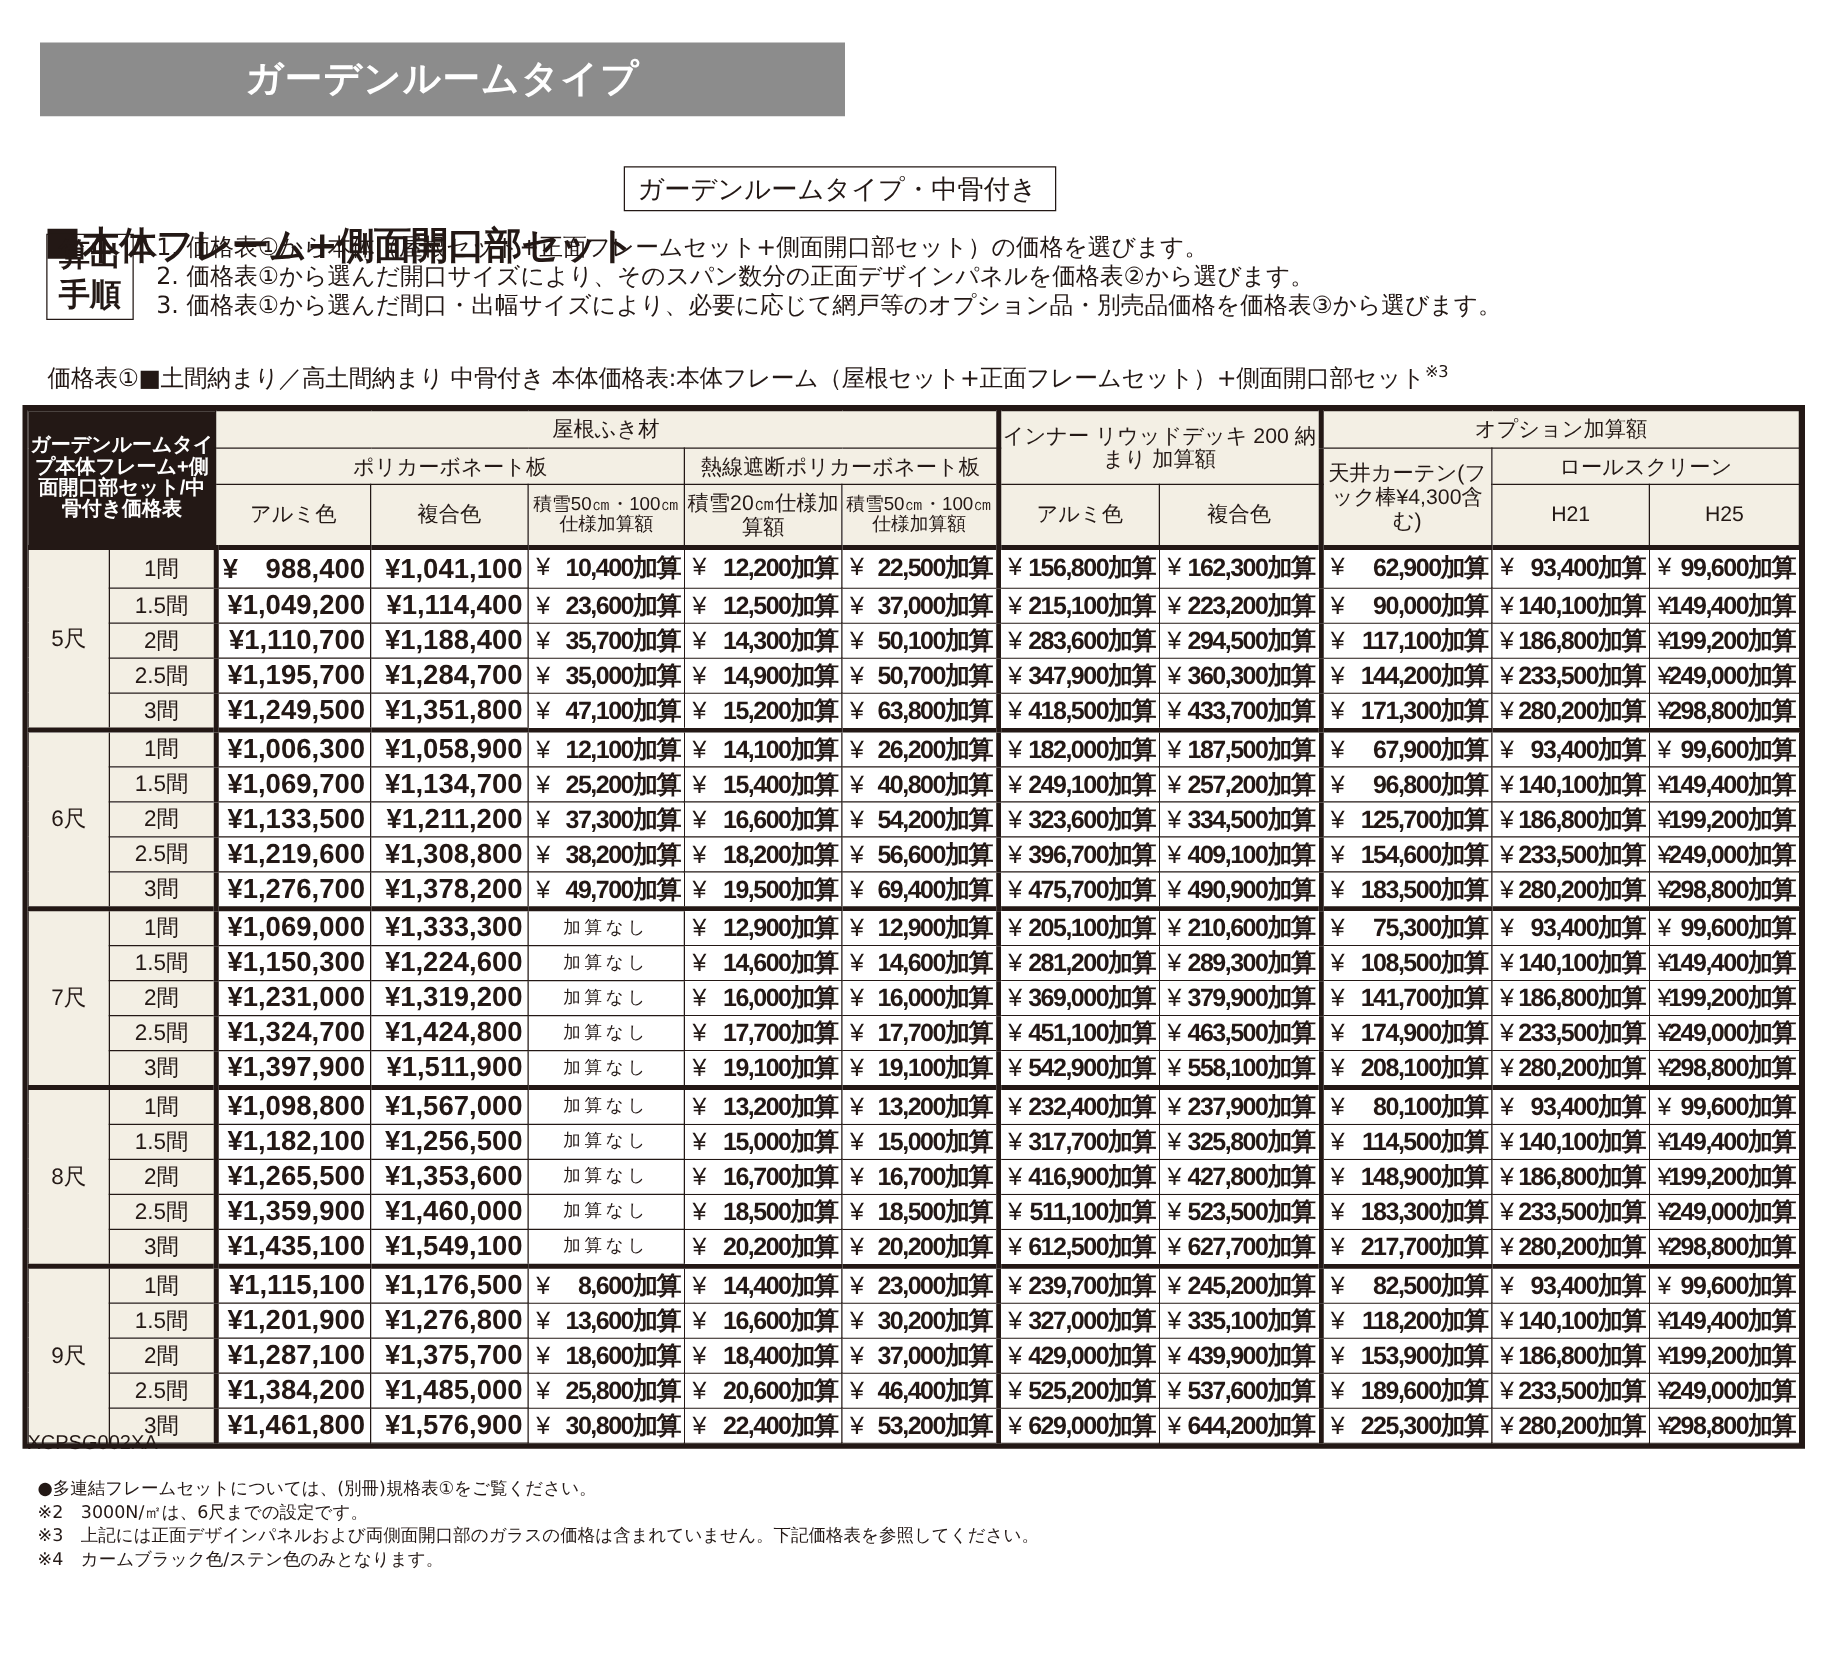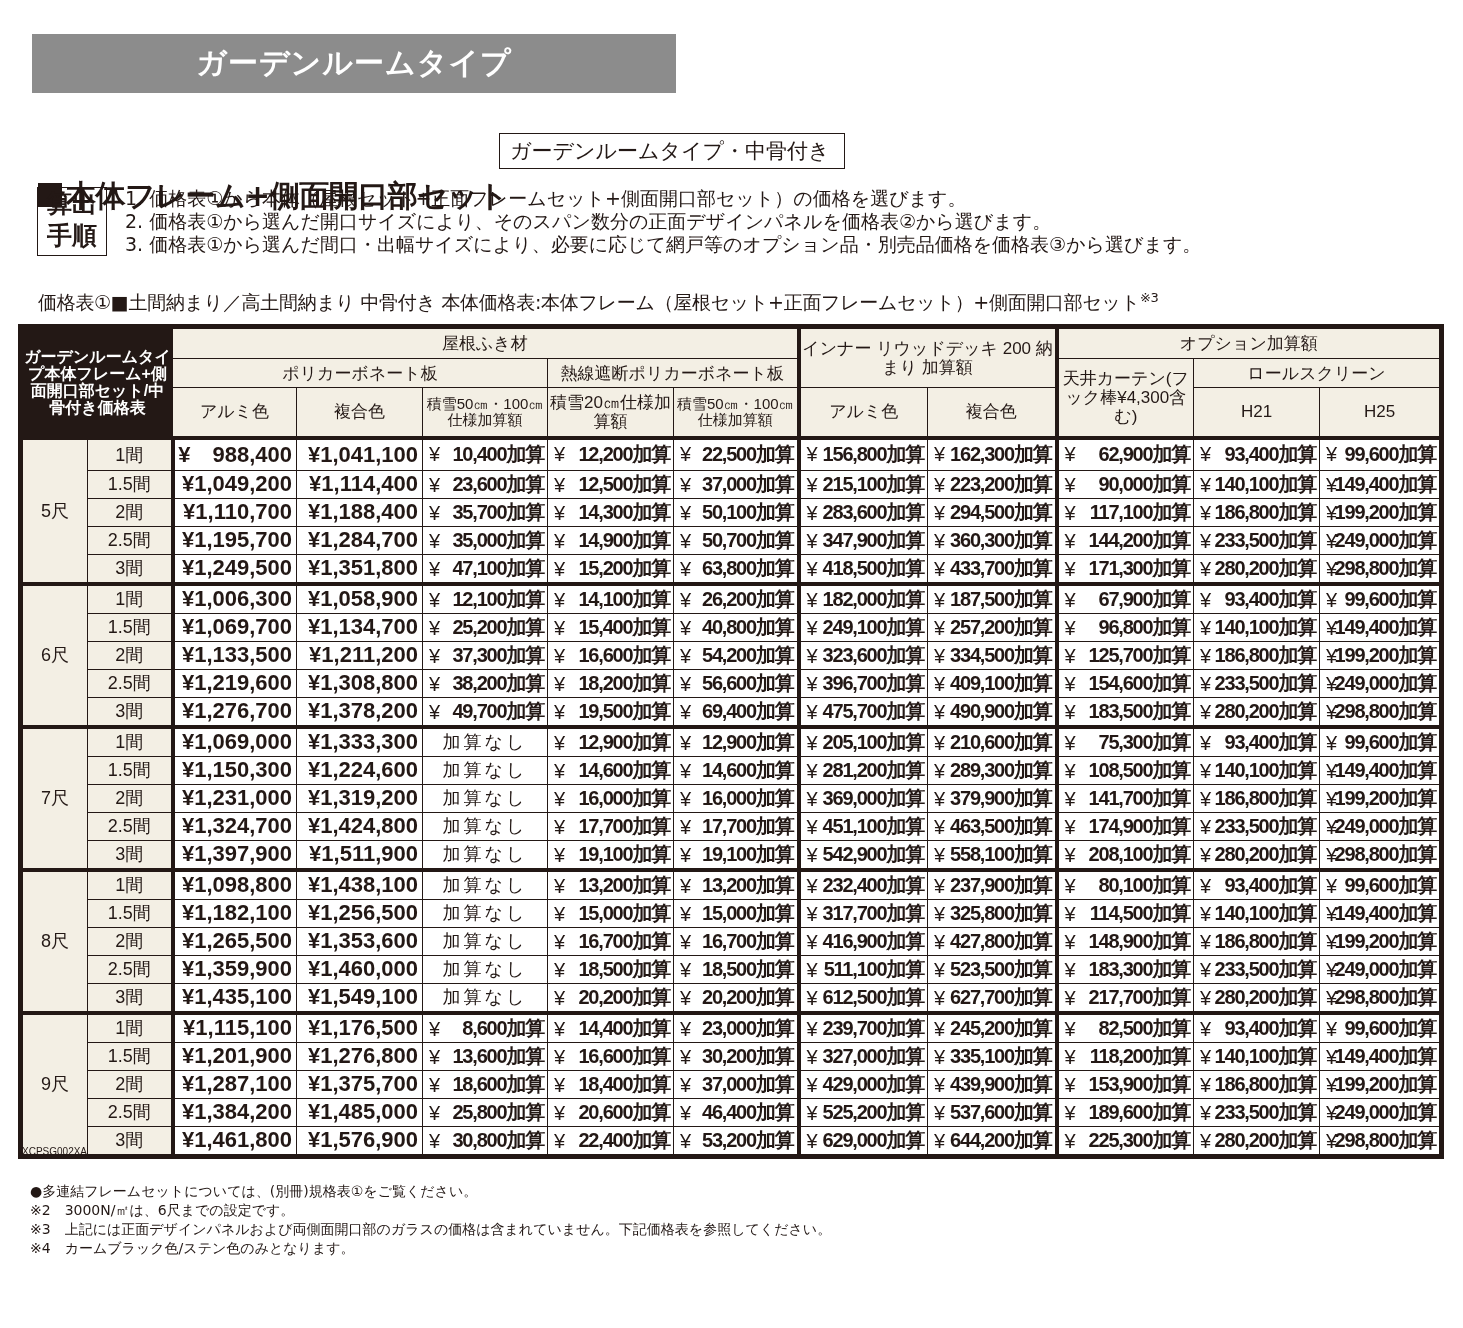--- a/index.html
+++ b/index.html
@@ -16,25 +16,25 @@
   table.price { position:absolute; left:22px; top:328px; width:1417px; border-collapse:collapse; table-layout:fixed; font-family:"Liberation Sans", sans-serif; }
   table.price td, table.price th { border:1px solid #231815; padding:0; overflow:hidden; white-space:nowrap; }
   table.price th { background:#f3efe4; font-weight:normal; font-size:17px; line-height:19px; text-align:center; }
   table.price th.corner { background:#231815; color:#ffffff; font-weight:bold; font-size:16px; line-height:17px; border:1px solid #231815; white-space:normal; }
   table.price td { height:27px; font-size:20px; font-weight:bold; background:#ffffff; }
   table.price td.size { background:#f3efe4; text-align:center; font-weight:normal; font-size:18px; }
   table.price td.span { background:#f3efe4; text-align:center; font-weight:normal; font-size:18px; }
   table.price td.base { text-align:right; padding-right:4px; font-size:22px; }
   table.price td.add { position:relative; text-align:right; padding-right:3px; letter-spacing:-1.2px; }
   table.price td.add .yen { position:absolute; left:6px; top:3px; font-weight:normal; letter-spacing:0; }
-  table.price td.none { text-align:center; font-weight:normal; font-size:18px; letter-spacing:3px; }
+  table.price td.none { text-align:center; font-weight:normal; font-size:14px; letter-spacing:3px; }
   .thick-left { border-left:4px solid #231815 !important; }
   .thick-top td { border-top:4px solid #231815 !important; }
   .thick-outer { outline:4px solid #231815; }
-  .code { position:absolute; left:22px; top:1146px; font-size:10px; font-family:"Liberation Sans", sans-serif; }
+  .code { position:absolute; left:22px; top:1146px; font-size:16px; font-family:"Liberation Sans", sans-serif; }
   .notes { position:absolute; left:30px; top:1182px; font-size:14px; line-height:19px; white-space:nowrap; }
 </style>
 </head>
 <body>
 
 <div class="banner">
   <div class="banner-title">ガーデンルームタイプ</div>
 </div>
 
 <div class="section-title"><span class="sq"></span><span>本体フレーム+側面開口部セット</span></div>
@@ -288,21 +288,21 @@
         <td class="thick-left add"><span class="yen">¥</span><span>542,900加算</span></td>
         <td class="add"><span class="yen">¥</span><span>558,100加算</span></td>
         <td class="thick-left add"><span class="yen">¥</span><span>208,100加算</span></td>
         <td class="add"><span class="yen">¥</span><span>280,200加算</span></td>
         <td class="add"><span class="yen">¥</span><span>298,800加算</span></td>
       </tr>
       <tr class="thick-top">
         <td class="size" rowspan="5">8尺</td>
         <td class="span">1間</td>
         <td class="thick-left base">¥1,098,800</td>
-        <td class="base">¥1,438,100</td>
+        <td class="base">¥1,567,000</td>
         <td class="none">加算なし</td>
         <td class="add"><span class="yen">¥</span><span>13,200加算</span></td>
         <td class="add"><span class="yen">¥</span><span>13,200加算</span></td>
         <td class="thick-left add"><span class="yen">¥</span><span>232,400加算</span></td>
         <td class="add"><span class="yen">¥</span><span>237,900加算</span></td>
         <td class="thick-left add"><span class="yen">¥</span><span>80,100加算</span></td>
         <td class="add"><span class="yen">¥</span><span>93,400加算</span></td>
         <td class="add"><span class="yen">¥</span><span>99,600加算</span></td>
       </tr>
       <tr>

